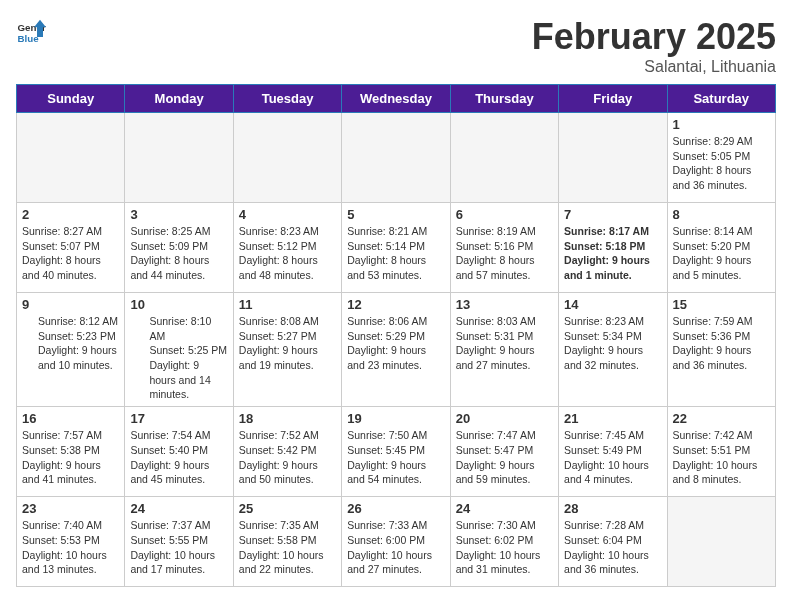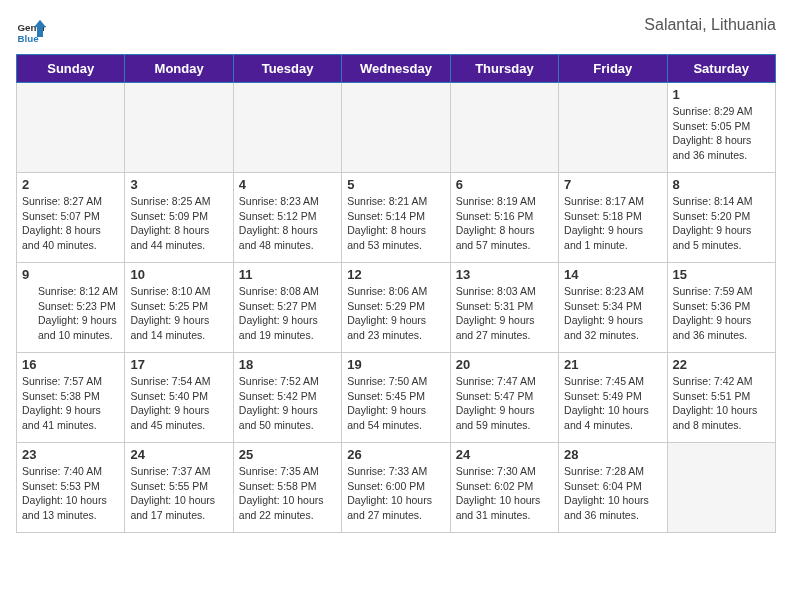--- a/index.html
+++ b/index.html
@@ -79,20 +79,21 @@
 
 <div class="header">
   <div class="logo">
     <svg class="logo-icon" viewBox="0 0 40 40">
       <text x="2" y="20" font-size="13" font-weight="bold" fill="#333">General</text>
       <text x="2" y="34" font-size="13" font-weight="bold" fill="#2a7ab8">Blue</text>
       <polygon points="32,5 40,15 36,15 36,28 28,28 28,15 24,15" fill="#2a7ab8"></polygon>
     </svg>
   </div>
   <div class="title-block">
+    <div class="calendar-title">February 2025</div>
     <div class="calendar-subtitle">Salantai, Lithuania</div>
   </div>
 </div>
 
 <table>
   <thead>
     <tr id="weekday-header">
         <th>Sunday</th>
         <th>Monday</th>
         <th>Tuesday</th>
@@ -143,41 +144,41 @@
 Daylight: 8 hours and 53 minutes.</div>
         </td>
         <td>
           <div class="day-number">6</div>
           <div class="day-info" style="white-space: pre-line;">Sunrise: 8:19 AM
 Sunset: 5:16 PM
 Daylight: 8 hours and 57 minutes.</div>
         </td>
         <td>
           <div class="day-number">7</div>
-          <div class="day-info" style="white-space: pre-line;">Sunrise: 8:17 AM
+          <div class="day-info" style="white-space: pre-line; font-weight: bold;">Sunrise: 8:17 AM
 Sunset: 5:18 PM
 Daylight: 9 hours and 1 minute.</div>
         </td>
         <td>
           <div class="day-number">8</div>
           <div class="day-info" style="white-space: pre-line;">Sunrise: 8:14 AM
 Sunset: 5:20 PM
 Daylight: 9 hours and 5 minutes.</div>
         </td>
       </tr>
       <tr>
         <td>
           <div class="day-number">9</div>
           <div class="day-info" style="white-space: pre-line; margin-left: 16px;">Sunrise: 8:12 AM
 Sunset: 5:23 PM
 Daylight: 9 hours and 10 minutes.</div>
         </td>
         <td>
           <div class="day-number">10</div>
-          <div class="day-info" style="white-space: pre-line;">Sunrise: 8:10 AM
+          <div class="day-info" style="white-space: pre-line; margin-left: 19px;">Sunrise: 8:10 AM
 Sunset: 5:25 PM
 Daylight: 9 hours and 14 minutes.</div>
         </td>
         <td>
           <div class="day-number">11</div>
           <div class="day-info" style="white-space: pre-line;">Sunrise: 8:08 AM
 Sunset: 5:27 PM
 Daylight: 9 hours and 19 minutes.</div>
         </td>
         <td>

